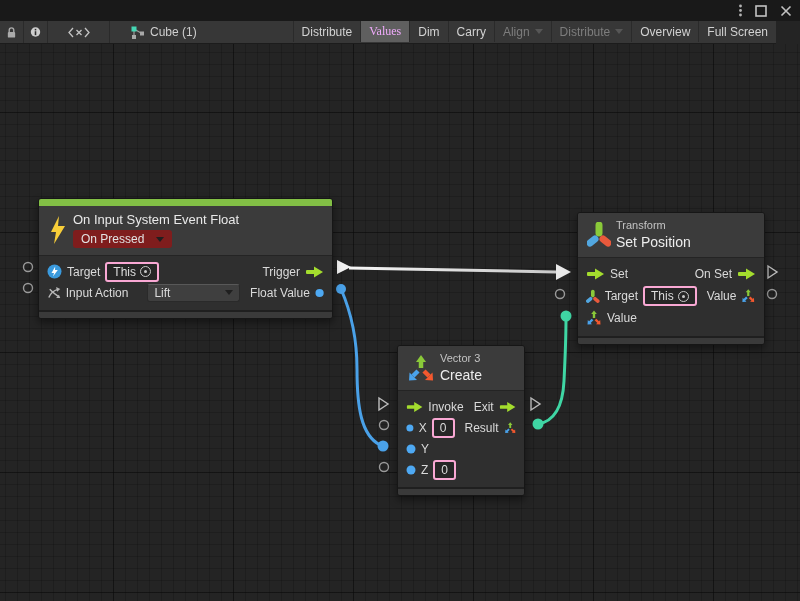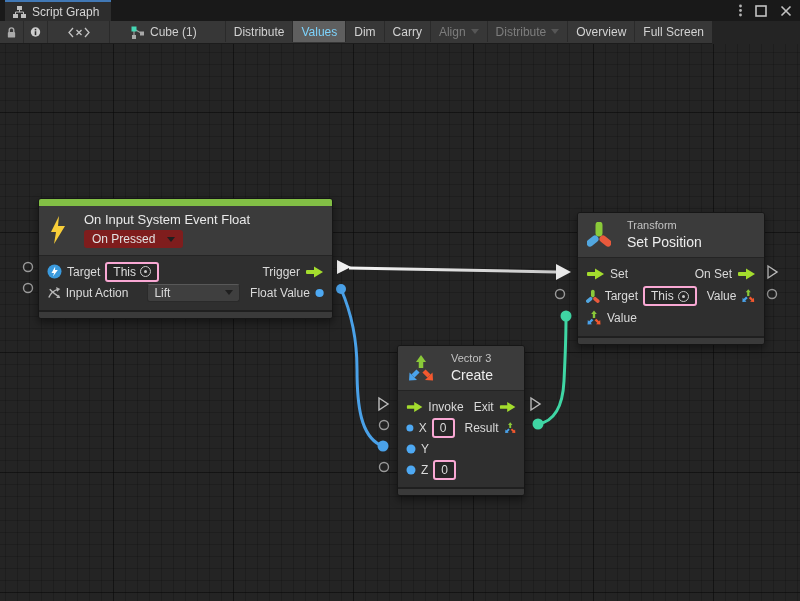--- a/index.html
+++ b/index.html
@@ -9,33 +9,33 @@
 
   
   .tabbar { position:absolute; left:0; top:0; width:800px; height:21px; background:#191919; }
   .tab { position:absolute; left:5px; top:0; height:21px; width:106px; background:#2d2d2d;
          border-top:2px solid #4178b5; display:flex; align-items:center; gap:5px; padding:0 7px; }
   .tab-label { font-size:12px; color:#d6d6d6; white-space:nowrap; }
   .winctrl { position:absolute; right:8px; top:0; height:21px; display:flex; align-items:center; gap:13px; }
   .winctrl > span { display:flex; align-items:center; justify-content:center; cursor:default; }
 
   
-  .toolbar { position:absolute; left:0; top:21px; width:712px; height:23px; background:#373737;
+  .toolbar { position:absolute; left:0; top:21px; width:776px; height:23px; background:#373737;
              border-bottom:1px solid #1c1c1c; display:flex; align-items:stretch; }
   .tbtn { display:flex; align-items:center; justify-content:center; border-right:1px solid #2a2a2a;
           color:#d2d2d2; font-size:12px; padding:0 6px; }
   .tbtn.icon-only { width:24px; }
   .tbtn.code { width:62px; }
   .tb-cube { display:flex; align-items:center; gap:5px; margin-left:14px; padding:0 6px; color:#cfcfcf; font-size:12px; }
   .tb-zoom { display:flex; align-items:center; margin-left:22px; gap:7px; color:#c8c8c8; font-size:12px; }
   .zoom-track { position:relative; width:95px; height:2px; background:#8b8b8b; border-radius:1px; }
   .zoom-handle { position:absolute; right:-6px; top:-5px; width:12px; height:12px; border-radius:50%; background:#939393; }
   .tb-right { position:absolute; right:0; top:0; bottom:1px; display:flex; align-items:stretch; }
   .tb-right .tbtn { border-right:none; border-left:1px solid #2a2a2a; padding:0 8px; }
-  .tbtn.active { background:#5f5f5f; color:#7dd3fc; }
+  .tbtn.active { background:#5f5f5f; color:#f0abfc;font-family:Liberation Serif, serif; }
   .tbtn.disabled { color:#7d7d7d; }
   .caret { width:0; height:0; border-left:4px solid transparent; border-right:4px solid transparent;
            border-top:5px solid #565656; margin-left:5px; }
   .caret.dark { border-top-color:#1f1f1f; }
 
   
   .canvas { position:absolute; left:0; top:44px; width:800px; height:557px; background-color:#242424;
     background-image:
       linear-gradient(rgba(10,10,10,0.55) 1px, transparent 1px),
       linear-gradient(90deg, rgba(10,10,10,0.55) 1px, transparent 1px),
@@ -43,21 +43,21 @@
       linear-gradient(90deg, rgba(0,0,0,0.16) 1px, transparent 1px);
     background-size:120px 120px, 120px 120px, 12px 12px, 12px 12px;
     background-position:-52px 68px, -7px 0, -4px 8px, -7px 0; }
   .wires { position:absolute; left:0; top:0; width:800px; height:557px; }
 
   
   .node { position:absolute; background:#2f2f2f; border:1px solid #161616; border-radius:3px;
           box-shadow:0 4px 9px rgba(0,0,0,0.45); }
   .greenbar { height:7px; border-radius:2px 2px 0 0; }
   .nhead { background:#3b3b3b; border-bottom:1px solid #242424; display:flex; align-items:center;
-           gap:16px; padding:6px 10px 7px 9px; border-radius:2px 2px 0 0; }
+           gap:5px; padding:6px 10px 7px 9px; border-radius:2px 2px 0 0; }
   .nhead .htxt { display:flex; flex-direction:column; gap:3px; }
   .ntitle { font-size:13px; color:#e9e9e9; white-space:nowrap; }
   .ncat { font-size:11px; color:#c3c3c3; line-height:12px; white-space:nowrap; }
   .ntitle-lg { font-size:14px; color:#ededed; line-height:16px; white-space:nowrap; }
   .nbody { padding:5px 0 7px 0; }
   .nrow { height:21px; display:flex; align-items:center; padding:0 8px; gap:5px; }
   .nrow.h22 { height:22px; }
   .nlabel { font-size:12px; color:#dadada; white-space:nowrap; }
   .spacer { flex:1; }
   .nfoot { height:8px; background:#3a3a3a; border-top:2px solid #1f1f1f; border-radius:0 0 2px 2px; }
@@ -69,29 +69,20 @@
           padding:1px 6px; font-size:12px; color:#dcdcdc; display:inline-flex; align-items:center; width:100px; line-height:14px;margin-left:14px; }
   .picker { position:relative; width:11px; height:11px; border:1px solid #c9c9c9; border-radius:50%; display:inline-block; }
   .picker::after { content:""; position:absolute; left:3px; top:3px; width:3px; height:3px; border-radius:50%; background:#c9c9c9; }
 </style>
 </head>
 <body>
 
 <div class="window">
 
   <div class="tabbar">
-    <div class="tab">
-      <svg width="15" height="14" viewBox="0 0 15 14">
-        <rect x="5" y="1" width="5" height="4" fill="#bfbfbf"></rect>
-        <rect x="1" y="9" width="5" height="4" fill="#bfbfbf"></rect>
-        <rect x="9" y="9" width="5" height="4" fill="#bfbfbf"></rect>
-        <path d="M7.5 5 V7 M3.5 9 V7 H11.5 V9" stroke="#bfbfbf" stroke-width="1" fill="none"></path>
-      </svg>
-      <span class="tab-label">Script Graph</span>
-    </div>
     <div class="winctrl">
       <span>
         <svg width="3" height="13" viewBox="0 0 3 13">
             <circle cx="1.5" cy="2" r="1.4" fill="#b4b4b4"></circle>
             <circle cx="1.5" cy="6.5" r="1.4" fill="#b4b4b4"></circle>
             <circle cx="1.5" cy="11" r="1.4" fill="#b4b4b4"></circle>
           </svg>
       </span>
       <span>
         <svg width="12" height="12" viewBox="0 0 12 12">

